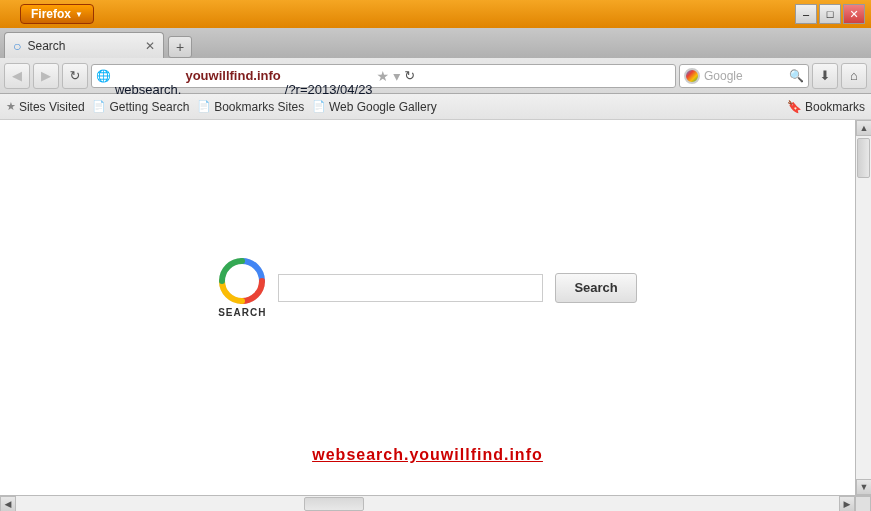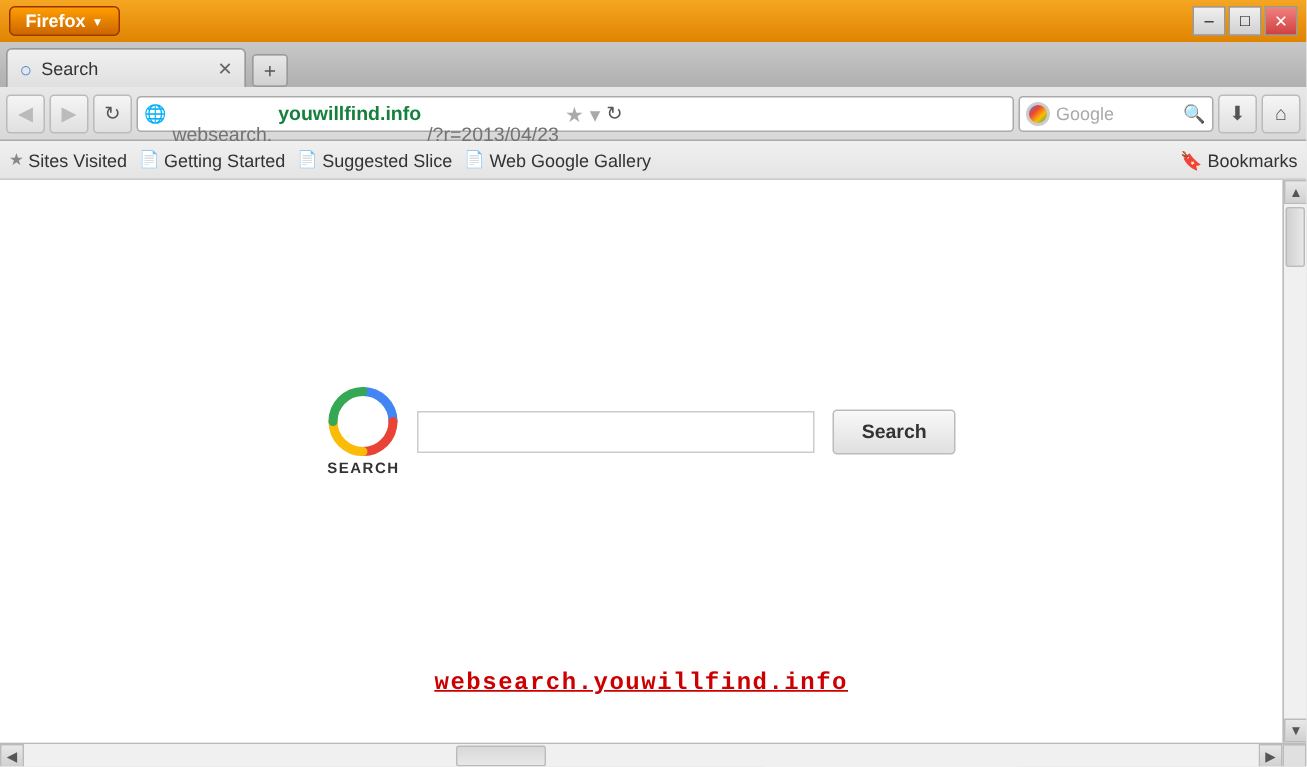--- a/index.html
+++ b/index.html
@@ -19,20 +19,21 @@
       border: 1px solid #993300;
       border-radius: 4px;
       color: white;
       font-weight: bold;
       font-size: 12px;
       padding: 2px 10px;
       cursor: pointer;
       display: flex;
       align-items: center;
       gap: 4px;
+      margin-left: 14px;
     }
     .firefox-btn .arrow { font-size: 8px; }
 
     
     .window-controls {
       margin-left: auto;
       display: flex;
       gap: 2px;
     }
     .win-btn {
@@ -107,22 +108,22 @@
       height: 24px;
       border: 1px solid #aaa;
       border-radius: 3px;
       background: white;
       display: flex;
       align-items: center;
       padding: 0 4px;
       gap: 4px;
     }
     .address-icon { color: #aaa; font-size: 12px; }
-    .address-url-normal { color: #737373; margin-top: 28px; }
-    .address-url-bold { color: #15803d; font-weight: bold; }
+    .address-url-normal { color: #0f172a; margin-top: 28px; }
+    .address-url-bold { color: #7f1d1d; font-weight: bold; }
     .star-btn { color: #aaa; font-size: 14px; cursor: pointer; }
     .refresh-btn { color: #555; font-size: 13px; cursor: pointer; }
     .search-bar {
       height: 24px;
       border: 1px solid #aaa;
       border-radius: 3px;
       background: white;
       display: flex;
       align-items: center;
       padding: 0 4px;
@@ -261,21 +262,20 @@
       position: absolute;
       bottom: 30px;
       left: 50%;
       transform: translateX(-50%);
       color: #cc0000;
       font-size: 18px;
       font-weight: bold;
       white-space: nowrap;
       text-decoration: underline;
       letter-spacing: 2px;
-      font-family: Liberation Mono, monospace;
     }
 
     
     .bottom-bar {
       height: 16px;
       background: #f0f0f0;
       border-top: 1px solid #bbb;
       display: flex;
       align-items: center;
       flex-shrink: 0;
@@ -362,25 +362,25 @@
     <div class="nav-btn">⌂</div>
   </div>
 
   <div class="bookmarks-bar">
     <div class="bookmark-item">
       <span class="bookmark-icon star">★</span>
       <span>Sites Visited</span>
     </div>
     <div class="bookmark-item">
       <span class="bookmark-icon">📄</span>
-      <span>Getting Started</span>
+      <span>Getting Search</span>
     </div>
     <div class="bookmark-item">
       <span class="bookmark-icon">📄</span>
-      <span>Suggested Slice</span>
+      <span>Bookmarks Sites</span>
     </div>
     <div class="bookmark-item">
       <span class="bookmark-icon">📄</span>
       <span>Web Google Gallery</span>
     </div>
     <div class="bookmarks-right">
       <span>🔖</span>
       <span>Bookmarks</span>
     </div>
   </div>

